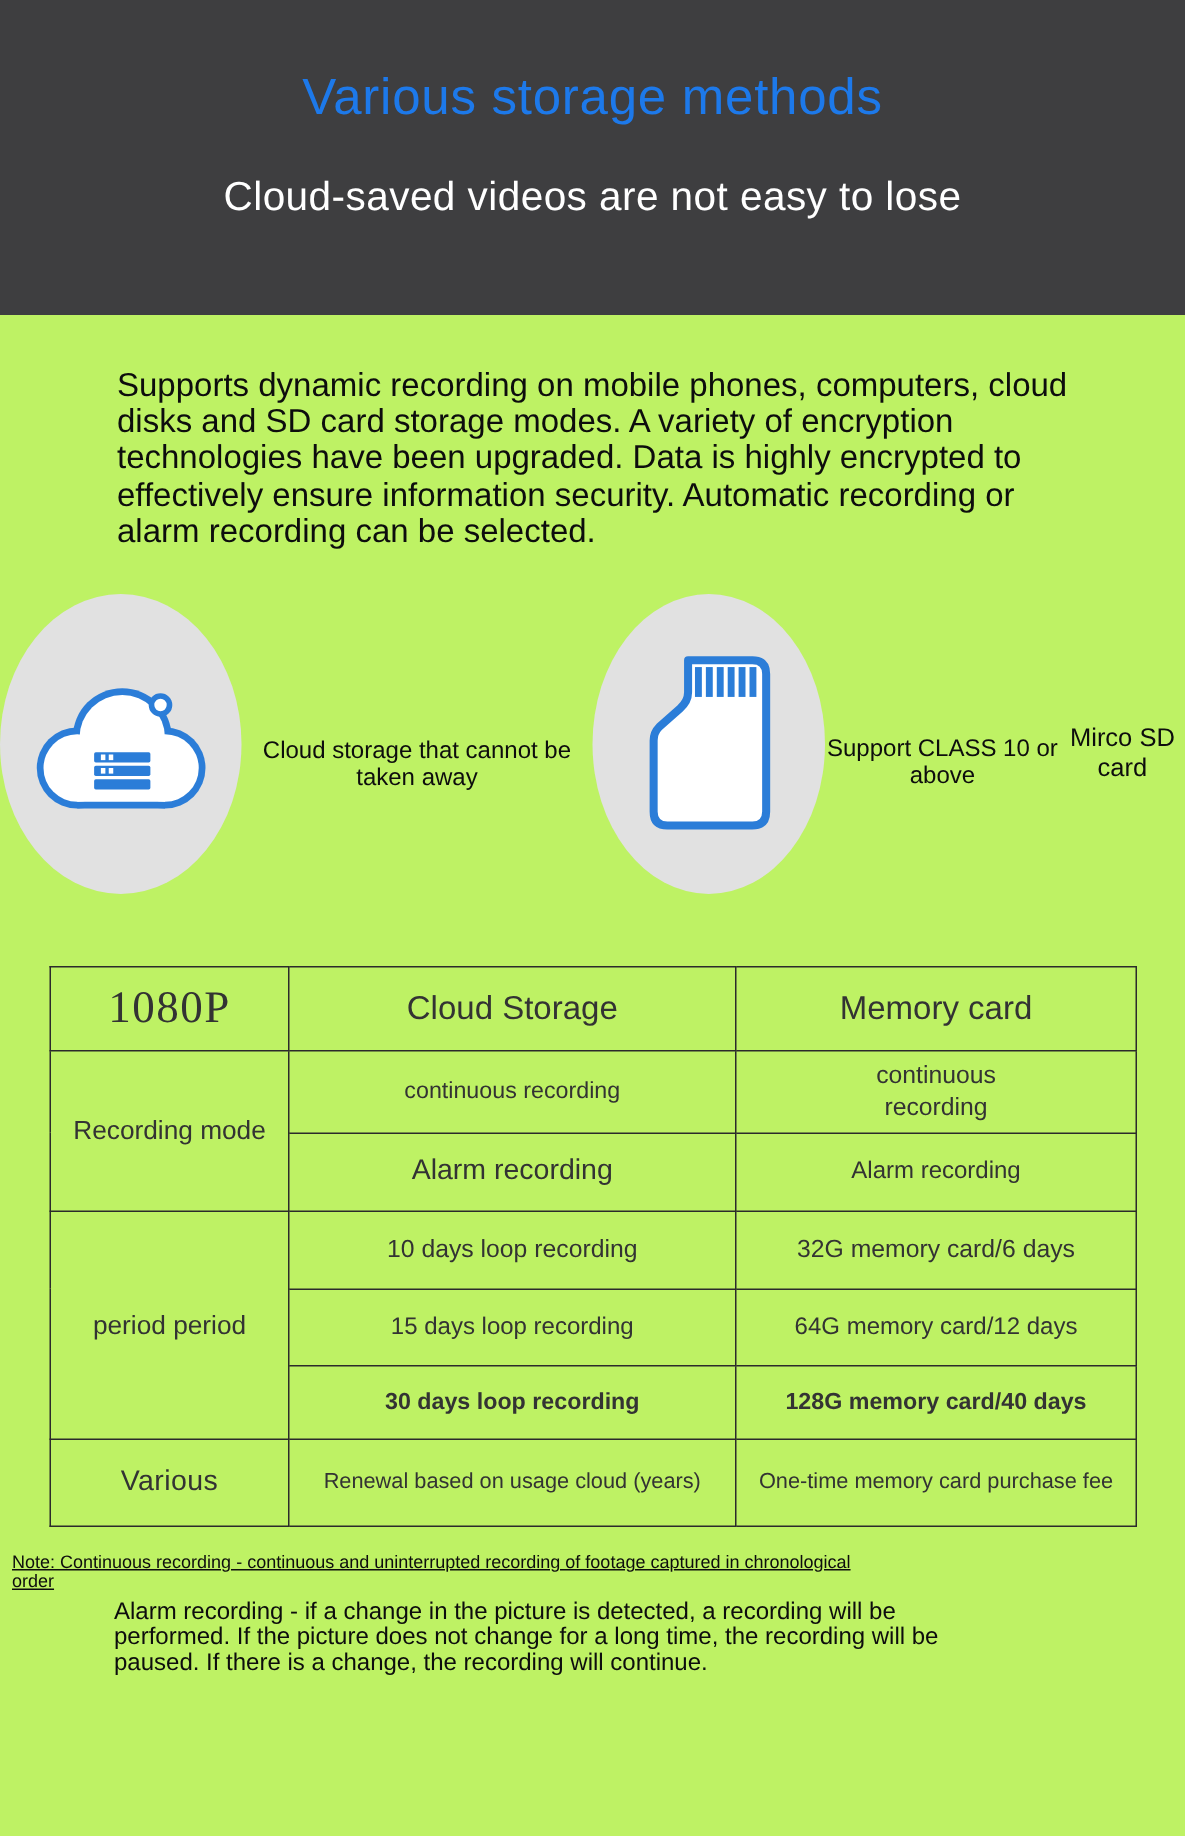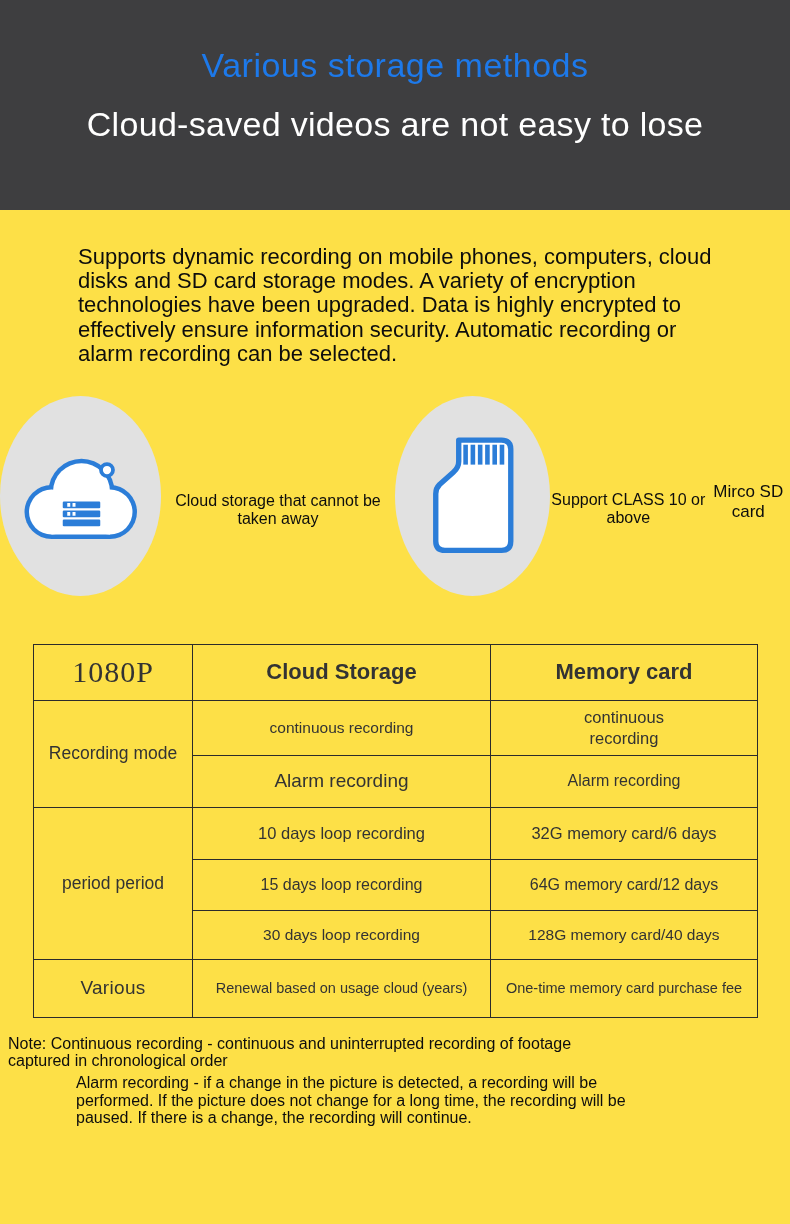--- a/index.html
+++ b/index.html
@@ -3,31 +3,31 @@
 <meta charset="utf-8">
 <style>
   * { box-sizing: border-box; }
   html, body { margin: 0; padding: 0; }
   body {
     width: 790px;
     background: #ffffff;
     font-family: "Liberation Sans", "DejaVu Sans", sans-serif;
     color: #111;
   }
-  .page { width: 790px; height: 1224px; overflow: hidden; background: #fde047; }
+  .page { width: 790px; height: 1224px; overflow: hidden; background: #bef264; }
 
   
   .hero { background: #3e3e40; height: 210px; text-align: center; }
   .hero-title {
     margin: 0; padding-top: 46px;
     font-size: 34px; font-weight: 500; letter-spacing: 0.5px;
     color: #1d79ea;
   }
   .hero-subtitle {
-    margin: 20px 0 0; font-size: 34px; font-weight: 400;
+    margin: 31px 0 0; font-size: 27px; font-weight: 400;
     letter-spacing: 0.3px; color: #ffffff;
   }
 
   
   .intro {
     margin: 35px 0 0 78px; width: 655px;
     font-size: 22px; line-height: 1.1; color: #0d0d0d;
   }
 
   
@@ -48,42 +48,42 @@
   }
   .spec-table td {
     border: 1px solid #2b2b2b; text-align: center; vertical-align: middle;
     padding: 2px 4px; color: #333; overflow: hidden;
   }
   .col-label  { width: 159px; }
   .col-cloud  { width: 298px; }
   .col-memory { width: 267px; }
 
   .h56 { height: 56px; } .h55 { height: 55px; } .h52 { height: 52px; }
-  .h51 { height: 51px; } .h49 { height: 49px; } .h58 { height: 58px; }
+  .h51 { height: 51px; } .h49 { height: 49px; font-weight: bold; } .h58 { height: 58px; }
 
   .cell-res {
     font-family: "Liberation Serif", "DejaVu Serif", serif;
     font-size: 30px; color: #6d6d6d; letter-spacing: 1px;
   }
-  .cell-colhead { font-size: 22px; color: #3c3c3c; font-weight: bold; }
+  .cell-colhead { font-size: 22px; color: #3c3c3c; }
   .row-label { font-size: 17.5px; color: #1f1f1f; }
   .row-label-expenses { font-size: 19px; color: #4f4f4f; letter-spacing: 0.3px; }
 
   .fz14 { font-size: 14.5px; color: #3b3b3b; }
   .fz15 { font-size: 15.5px; color: #3b3b3b; }
   .fz16 { font-size: 16px;   color: #333333; }
   .fz165 { font-size: 16.5px; color: #333333; }
   .fz19 { font-size: 19px;   color: #2f2f2f; }
   .wrap-narrow { display: inline-block; width: 110px; line-height: 1.25; }
 
   
   .notes { margin-top: 17px; }
   .note-continuous {
     margin: 0 0 0 8px; width: 575px;
-    font-size: 16px; line-height: 1.08; color: #0d0d0d;
+    font-size: 12px; line-height: 1.08; color: #0d0d0d; text-decoration: underline;
   }
   .note-alarm {
     margin: 5px 0 0 76px; width: 558px;
     font-size: 16px; line-height: 1.08; color: #0d0d0d;
   }
 </style>
 </head>
 <body>
 
 <div class="page">

